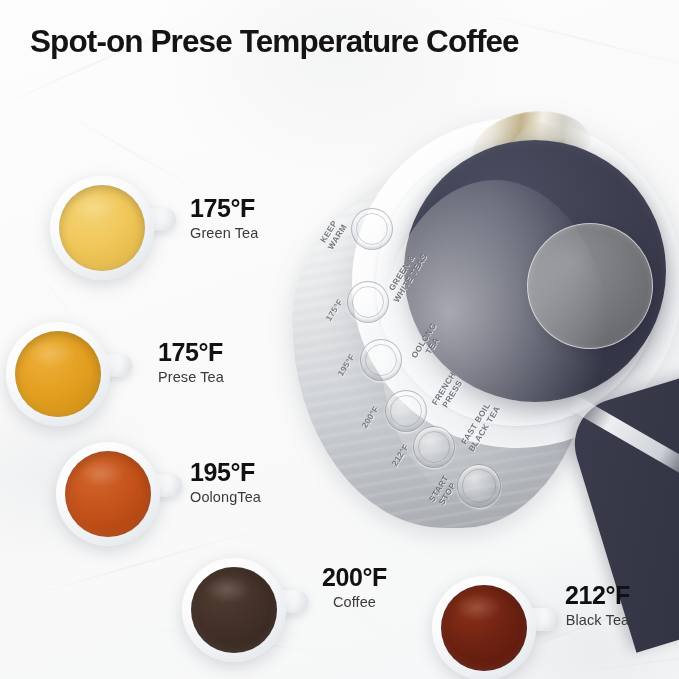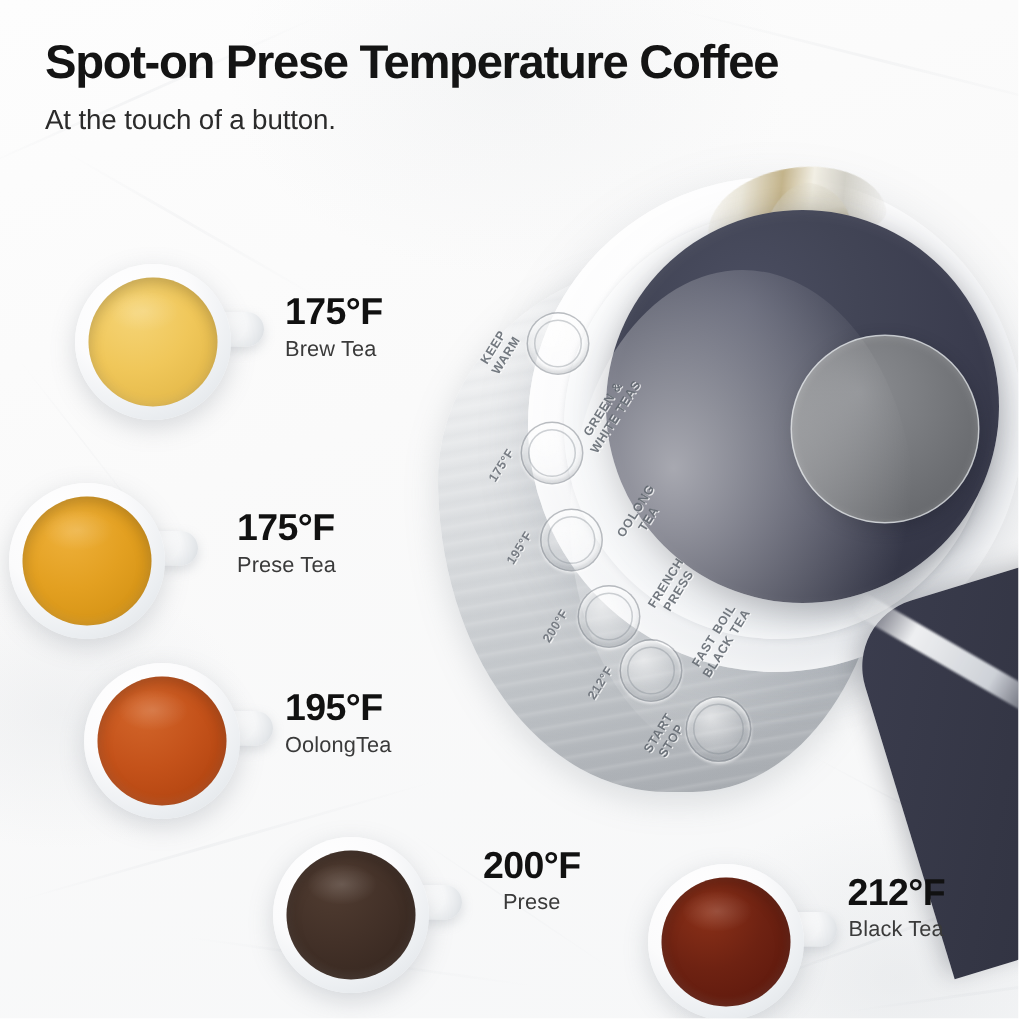--- a/index.html
+++ b/index.html
@@ -309,21 +309,20 @@
     <div class="vein v6"></div>
     <div class="vein v7"></div>
     <div class="vein v8"></div>
     <div class="vein v9"></div>
     <div class="vein v10"></div>
   </div>
 
   <div id="header">
     <div id="headline">Spot-on Prese Temperature Coffee</div>
     <div id="subtitle">
-      <div>At the touch of a button.</div>
     </div>
   </div>
 
   <div id="kettle">
 
     <div class="control-panel"></div>
     <div class="panel-streaks"></div>
 
     <div class="kettle-body"></div>
     <div class="kettle-rim"></div>
@@ -365,21 +364,21 @@
   </div>
 
   <div class="cup" style="left:50px; top:176px;">
     <div class="cup-handle" style="left:86px; top:32px; width:40px; height:23px;"></div>
     <div class="cup-outer" style="width:104px; height:104px;"></div>
     <div class="cup-liquid" style="left:9px; top:9px; width:86px; height:86px;
                 background: radial-gradient(circle at 36% 28%, #f5d476 0%, #f0c75a 45%, #e6bb4c 75%, #dcae3c 100%);"></div>
   </div>
   <div class="callout" style="left:190px; top:196px;">
     <div class="callout-temp">175°F</div>
-    <div class="callout-name">Brew Tea</div>
+    <div class="callout-name">Green Tea</div>
   </div>
 
   <div class="cup" style="left:6px; top:322px;">
     <div class="cup-handle" style="left:86px; top:32px; width:40px; height:23px;"></div>
     <div class="cup-outer" style="width:104px; height:104px;"></div>
     <div class="cup-liquid" style="left:9px; top:9px; width:86px; height:86px;
                 background: radial-gradient(circle at 36% 28%, #eeb03a 0%, #e3a021 45%, #d79517 75%, #c98810 100%);"></div>
   </div>
   <div class="callout" style="left:158px; top:340px;">
     <div class="callout-temp">175°F</div>
@@ -398,21 +397,21 @@
   </div>
 
   <div class="cup" style="left:182px; top:558px;">
     <div class="cup-handle" style="left:86px; top:32px; width:40px; height:23px;"></div>
     <div class="cup-outer" style="width:104px; height:104px;"></div>
     <div class="cup-liquid" style="left:9px; top:9px; width:86px; height:86px;
                 background: radial-gradient(circle at 36% 28%, #503c31 0%, #433128 45%, #3a2a22 75%, #2f211b 100%);"></div>
   </div>
   <div class="callout center" style="left:322px; top:565px;">
     <div class="callout-temp">200°F</div>
-    <div class="callout-name">Prese</div>
+    <div class="callout-name">Coffee</div>
   </div>
 
   <div class="cup" style="left:432px; top:576px;">
     <div class="cup-handle" style="left:86px; top:32px; width:40px; height:23px;"></div>
     <div class="cup-outer" style="width:104px; height:104px;"></div>
     <div class="cup-liquid" style="left:9px; top:9px; width:86px; height:86px;
                 background: radial-gradient(circle at 36% 28%, #8a3018 0%, #6e2212 45%, #621b0e 75%, #51150a 100%);"></div>
   </div>
   <div class="callout center" style="left:565px; top:583px;">
     <div class="callout-temp">212°F</div>

